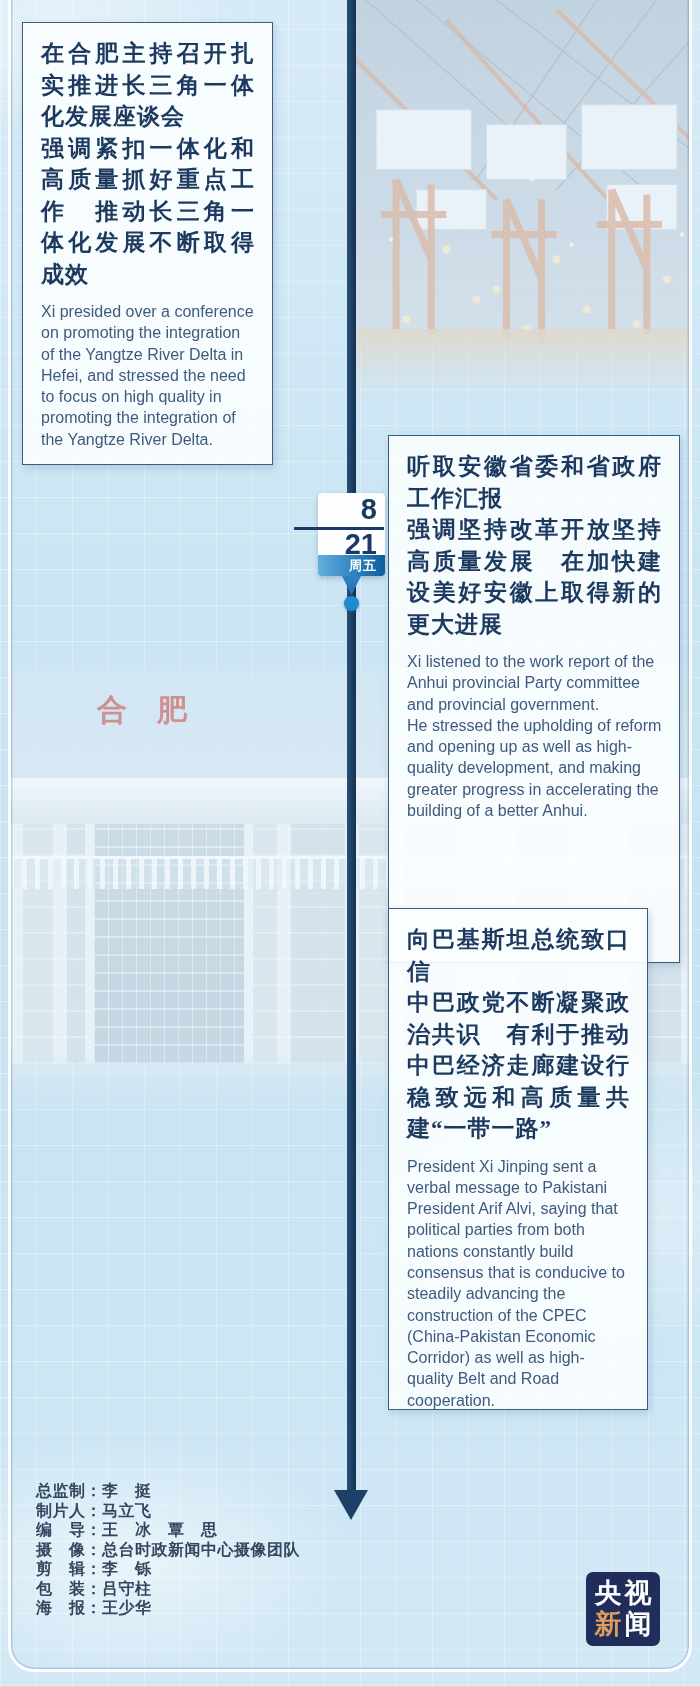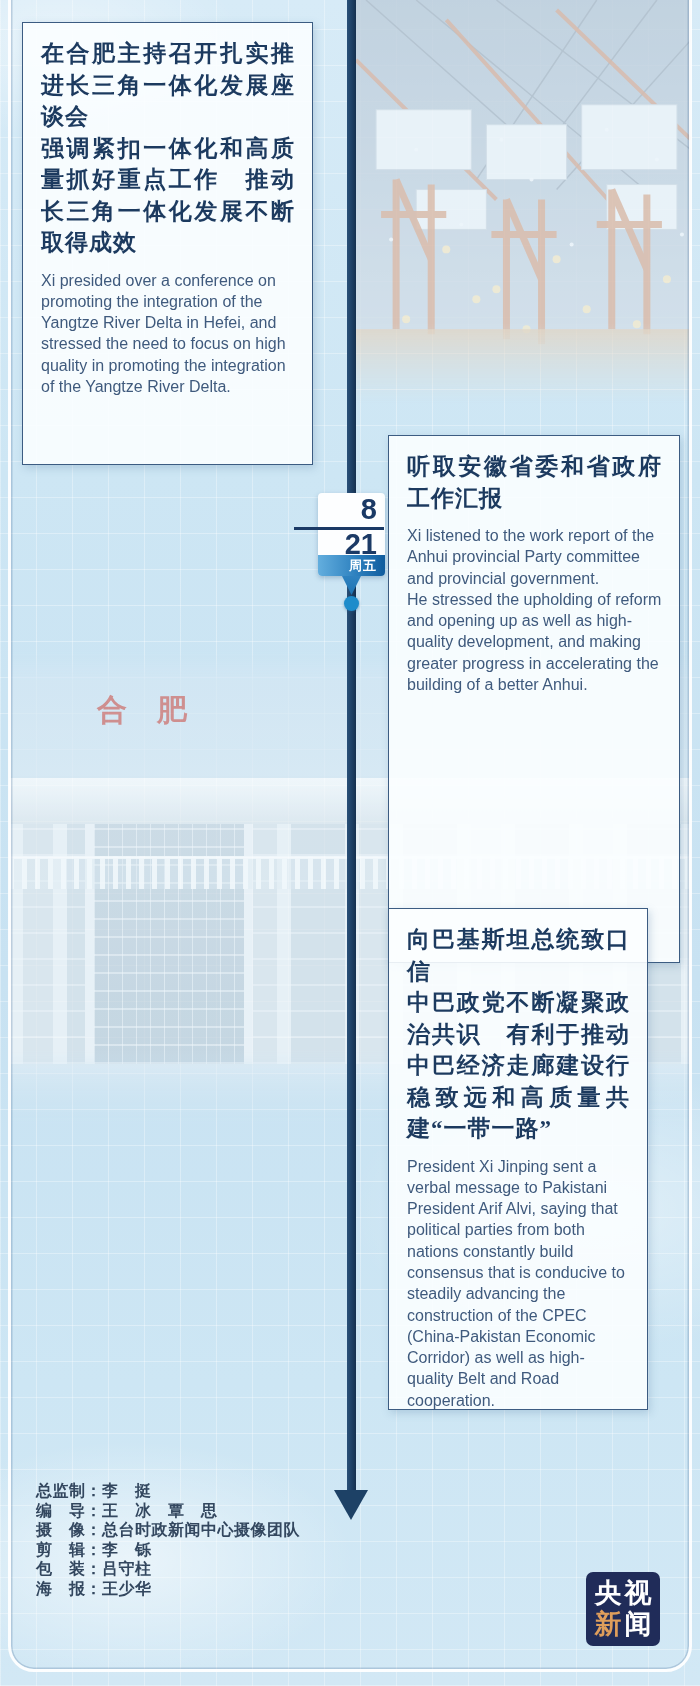--- a/index.html
+++ b/index.html
@@ -78,21 +78,21 @@
   .m-pointer{position:absolute;left:342px;top:576px;width:19px;height:19px;z-index:4;
     background:linear-gradient(180deg,#2f82c0,#1e74b3);
     clip-path:polygon(0 0,100% 0,50% 100%);}
   .m-dot{position:absolute;left:344px;top:596px;width:15px;height:15px;border-radius:50%;z-index:4;
     background:#1e8ccb;box-shadow:0 1px 3px rgba(30,90,140,.5);}
   
   .card{position:absolute;z-index:4;box-sizing:border-box;
     background:rgba(251,254,255,.9);border:1.5px solid #3c5c82;
     box-shadow:2px 3px 8px rgba(90,130,165,.28);
     padding:15px 17px 12px 18px;overflow:hidden;}
-  .card-1{left:22px;top:22px;width:291px;height:443px;}
+  .card-1{left:22px;top:22px;width:251px;height:443px;}
   .card-2{left:388px;top:435px;width:292px;height:528px;}
   .card-3{left:388px;top:908px;width:260px;height:502px;}
   .zh{margin:0;font-family:"Liberation Serif",serif;font-size:23px;line-height:31.5px;
     font-weight:600;color:#1c3a5f;text-align:justify;letter-spacing:1px;}
   .en{margin:11px 0 0 0;font-family:"Liberation Sans",sans-serif;font-size:16px;line-height:21.3px;
     font-weight:500;color:#3f5a7d;white-space:pre-line;}
   
   .credits{position:absolute;left:36px;top:1481px;z-index:4;
     font-size:16px;line-height:19.5px;font-weight:600;color:#33475f;letter-spacing:.5px;}
   .logo{position:absolute;left:586px;top:1572px;width:74px;height:74px;z-index:4;
@@ -205,32 +205,34 @@
   <div class="m-dot"></div>
 
   <section class="card card-1">
     <p class="zh">在合肥主持召开扎实推进长三角一体化发展座谈会</p>
     <p class="zh">强调紧扣一体化和高质量抓好重点工作　推动长三角一体化发展不断取得成效</p>
     <p class="en">Xi presided over a conference on promoting the integration of the Yangtze River Delta in Hefei, and stressed the need to focus on high quality in promoting the integration of the Yangtze River Delta.</p>
   </section>
 
   <section class="card card-2">
     <p class="zh">听取安徽省委和省政府工作汇报</p>
+    <p class="zh">强调坚持改革开放坚持高质量发展　在加快建设美好安徽上取得新的更大进展</p>
     <p class="en">Xi listened to the work report of the Anhui provincial Party committee and provincial government.
 He stressed the upholding of reform and opening up as well as high-quality development, and making greater progress in accelerating the building of a better Anhui.</p>
   </section>
 
   <section class="card card-3">
     <p class="zh">向巴基斯坦总统致口信</p>
     <p class="zh">中巴政党不断凝聚政治共识　有利于推动中巴经济走廊建设行稳致远和高质量共建“一带一路”</p>
     <p class="en">President Xi Jinping sent a verbal message to Pakistani President Arif Alvi, saying that political parties from both nations constantly build consensus that is conducive to steadily advancing the construction of the CPEC (China-Pakistan Economic Corridor) as well as high-quality Belt and Road cooperation.</p>
   </section>
 
   <div class="credits">
     <div class="credit-line">总监制：李　挺</div>
+    <div class="credit-line">制片人：马立飞</div>
     <div class="credit-line">编　导：王　冰　覃　思</div>
     <div class="credit-line">摄　像：总台时政新闻中心摄像团队</div>
     <div class="credit-line">剪　辑：李　铄</div>
     <div class="credit-line">包　装：吕守柱</div>
     <div class="credit-line">海　报：王少华</div>
   </div>
 
   <div class="logo">
     <div class="logo-row">央视</div>
     <div class="logo-row"><span class="logo-accent">新</span><span>闻</span></div>

